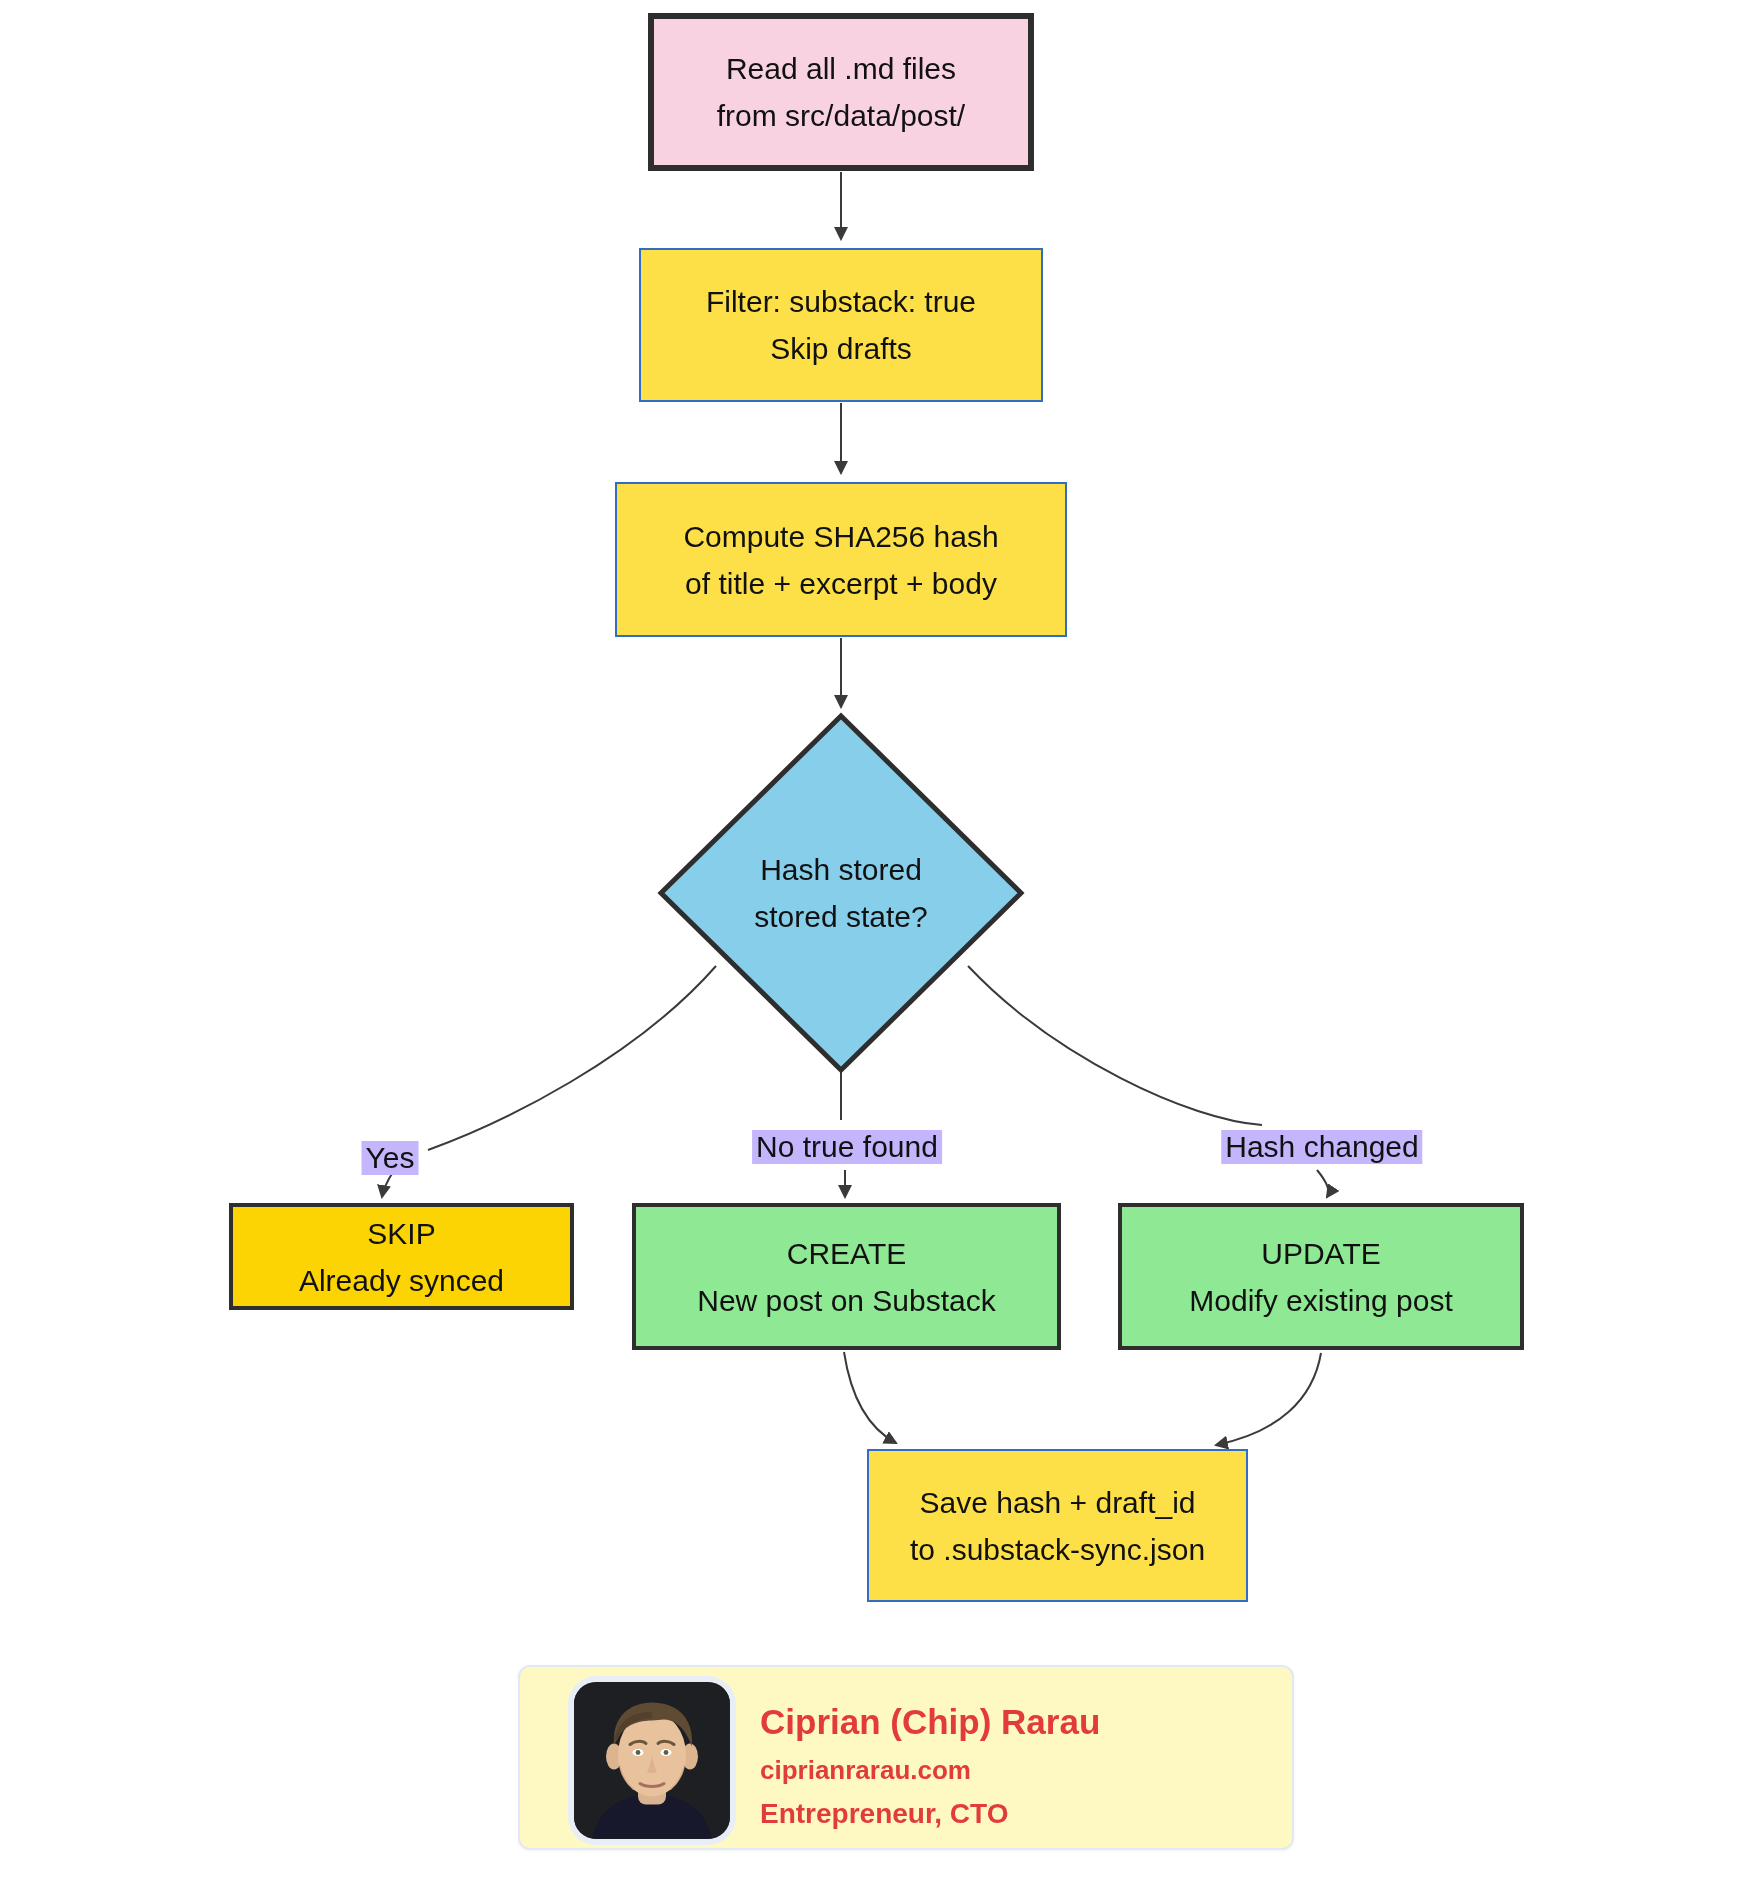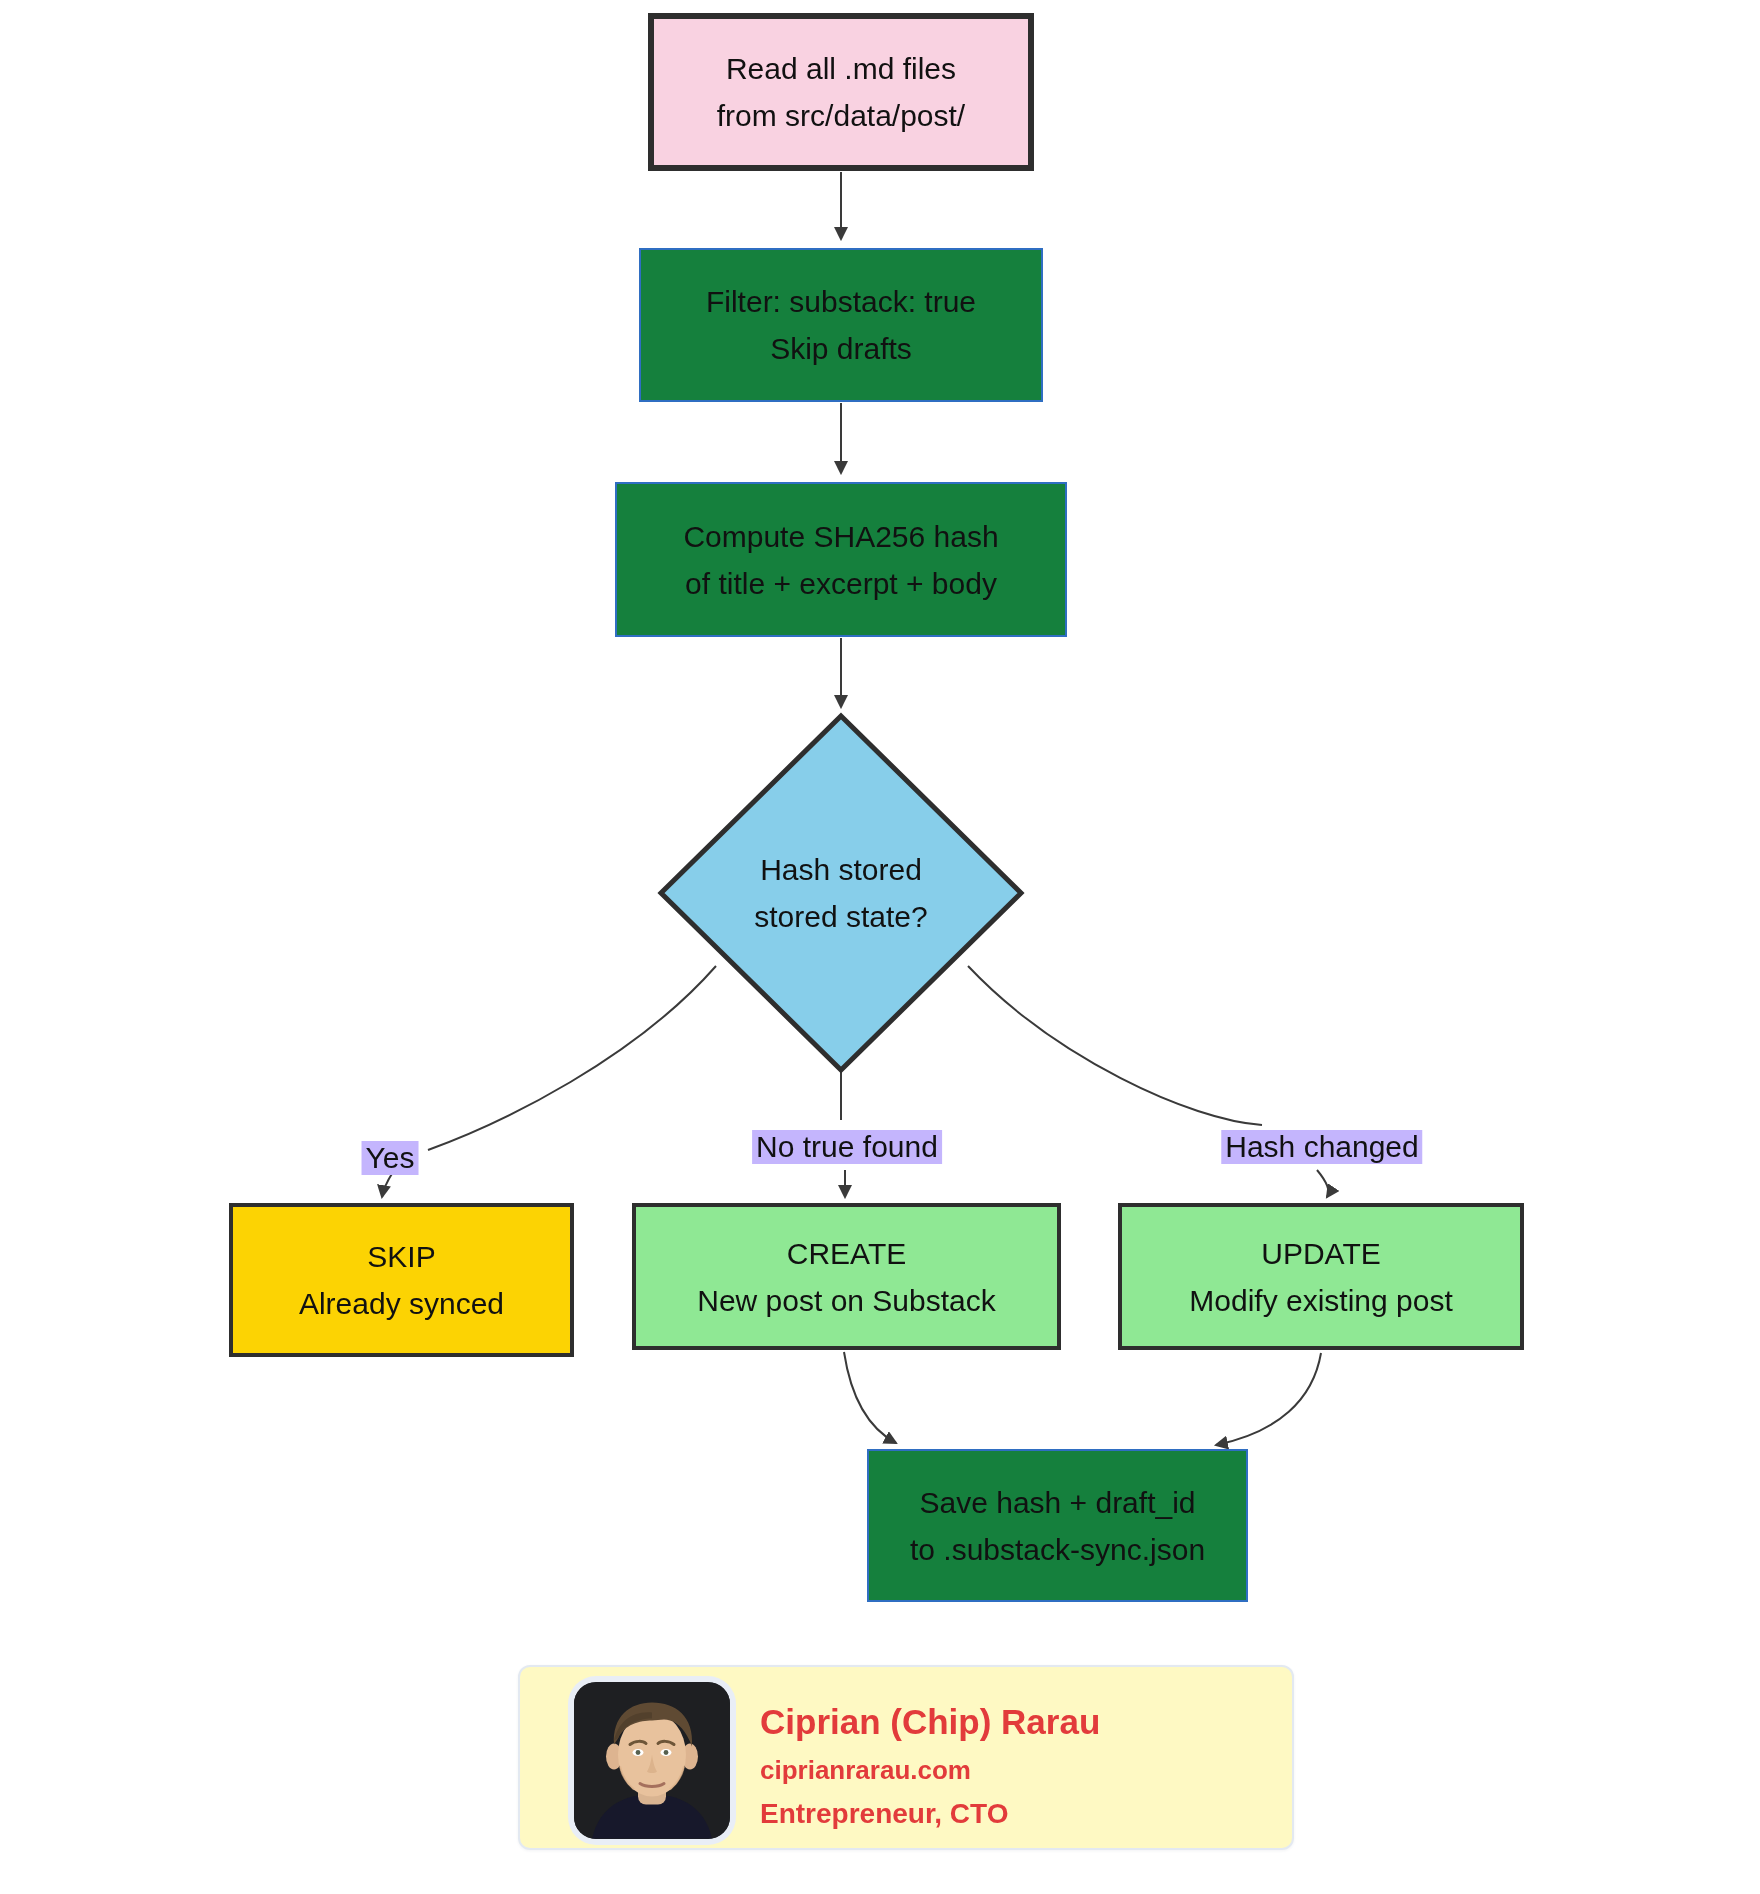--- a/index.html
+++ b/index.html
@@ -8,30 +8,30 @@
     font-family:"Liberation Sans", sans-serif; color:var(--text,#111);padding-left:43px;
   }
   svg.overlay { position:absolute; left:0; top:0; width:1760px; height:1894px; }
   .edge { fill:none; stroke:var(--edge,#3a3a3a); stroke-width:2px; }
   .diamond-shape { fill:var(--fill-blue,#87ceea); stroke:var(--node-border-dark,#2e2e2e); stroke-width:5px; }
   #arrowhead path { fill:var(--edge,#3a3a3a); }
 
   .node {
     position:absolute; box-sizing:border-box; display:flex; flex-direction:column;
     align-items:center; justify-content:center; text-align:center;
-    font-size:30px; line-height:47px; color:var(--text,#111); background:#15803d;
+    font-size:30px; line-height:47px; color:var(--text,#111); background:#fde047;
   }
   .border-dark { border:4px solid var(--node-border-dark,#2e2e2e); }
   .border-dark-thick { border:6px solid var(--node-border-dark,#2e2e2e); }
   .border-blue { border:2px solid var(--node-border-blue,#2f6ec2); }
 
   .n-read    { left:648px; top:13px;   width:386px; height:158px; background:var(--fill-pink,#f9d2e1); }
   .n-filter  { left:639px; top:248px;  width:404px; height:154px; }
   .n-compute { left:615px; top:482px;  width:452px; height:155px; }
-  .n-skip    { left:229px; top:1203px; width:345px; height:154px; background:var(--fill-yellow,#fcd303); }
+  .n-skip    { left:229px; top:1203px; width:345px; height:107px; background:var(--fill-yellow,#fcd303); }
   .n-create  { left:632px; top:1203px; width:429px; height:147px; background:var(--fill-green,#8fe894); }
   .n-update  { left:1118px;top:1203px; width:406px; height:147px; background:var(--fill-green,#8fe894); }
   .n-save    { left:867px; top:1449px; width:381px; height:153px; }
   .n-decision-text {
     position:absolute; left:691px; top:823px; width:300px; height:140px;
     display:flex; flex-direction:column; align-items:center; justify-content:center;
     text-align:center; font-size:30px; line-height:47px;
   }
 
   .edge-label {

